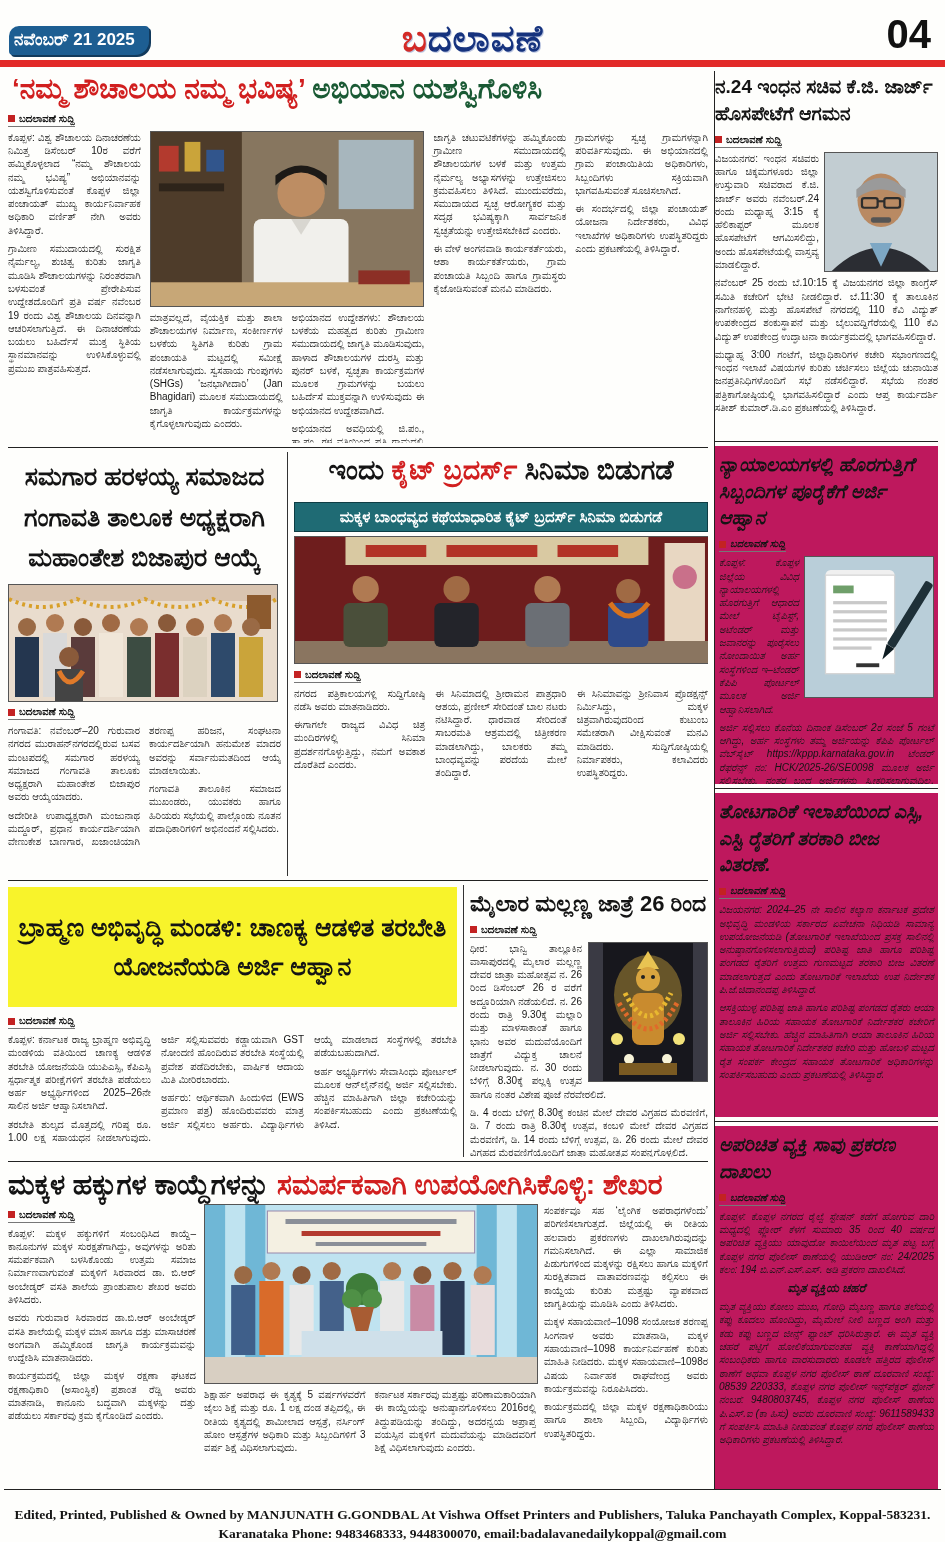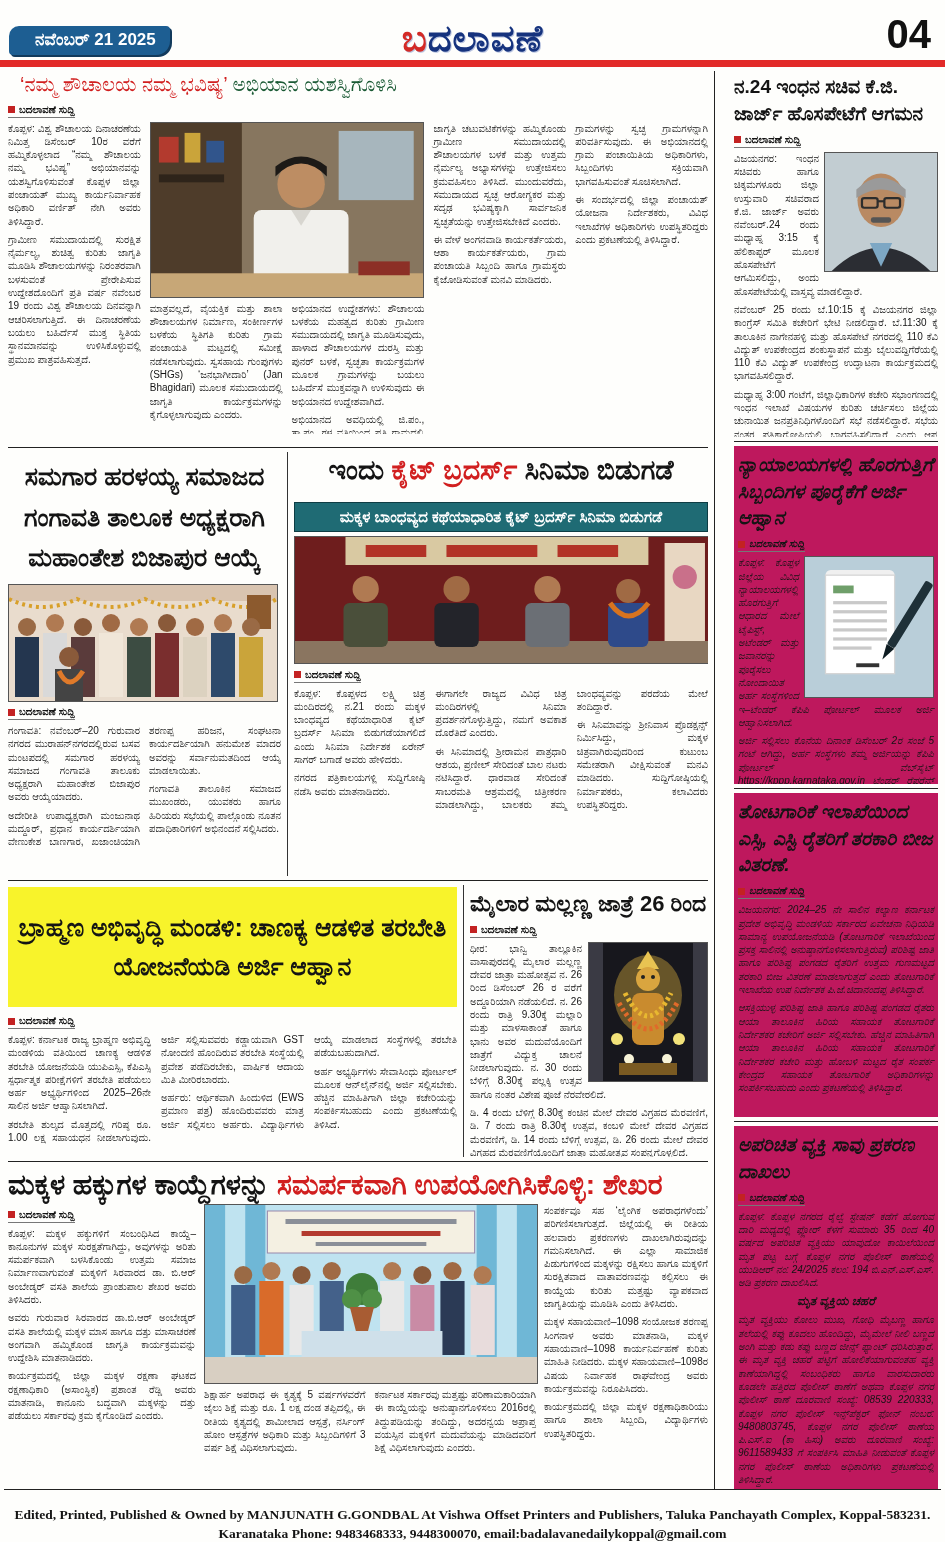--- a/index.html
+++ b/index.html
@@ -1,43 +1,43 @@
 <!DOCTYPE html>
 <html><head>
 <meta charset="utf-8">
 <style>
   html,body{margin:0;padding:0;}
   body{width:945px;height:1542px;background:#ffffff;font-family:"Liberation Sans","DejaVu Sans",sans-serif;color:#141414;}
   .page{position:relative;width:945px;height:1542px;overflow:hidden;background:#fefefc;}
 
   
   .masthead{position:relative;height:58px;}
-  .date-box{position:absolute;left:9px;top:26px;background:#1d5e92;color:#fff;font-weight:bold;font-size:17px;padding:4px 14px 5px 26px;border-radius:10px 4px 14px 4px;box-shadow:2px 2px 0 #123a5c;}
+  .date-box{position:absolute;left:9px;top:26px;background:#1d5e92;color:#fff;font-weight:bold;font-size:17px;padding:4px 14px 5px 5px;border-radius:10px 4px 14px 4px;box-shadow:2px 2px 0 #123a5c;}
   .paper-name{position:absolute;left:0;right:0;top:18px;text-align:center;font-size:37px;font-weight:bold;letter-spacing:1px;color:#16337e;text-shadow:1px 1px 0 #b9c4e0;}
   .paper-name .first{color:#d42a26;}
   .page-num{position:absolute;right:14px;top:12px;font-size:40px;font-weight:bold;color:#111;}
   .red-bar{height:7px;background:#e22a28;margin-top:2px;}
 
   
   .content{display:grid;grid-template-columns:700px 224px;column-gap:6px;padding:4px 7px 0 8px;height:1418px;overflow:hidden;}
   .main-col{overflow:hidden;}
-  .rail{border-left:1.5px solid #222;padding-left:19px;overflow:hidden;}
+  .rail{border-left:1.5px solid #222;padding-left:0;overflow:hidden;}
   .rule{border:none;border-top:1.3px solid #222;margin:4px 0;}
   .vline-r{border-right:1.2px solid #333;padding-right:6px;}
 
   
   .byline{display:inline-flex;align-items:center;gap:4px;font-size:10px;font-weight:bold;border-bottom:1px solid #777;padding-bottom:1px;margin:2px 0 4px;}
   .byline .sq{width:7px;height:7px;background:#c32222;display:inline-block;}
   .body-txt{font-size:10px;line-height:1.33;text-align:justify;}
   .body-txt p{margin:0 0 5px;}
   figure{margin:0;}
 
   
   .art-toilet{height:372px;overflow:hidden;}
-  .h-toilet{font-size:20px;font-weight:normal;line-height:1.15;margin:2px 12px 3px;}
+  .h-toilet{font-size:28px;font-weight:bold;line-height:1.15;margin:2px 4px 3px;}
   .h-toilet .red{color:#d11f1f;}
   .h-toilet .green{color:#1a5a34;}
   .toilet-grid{display:grid;grid-template-columns:repeat(5,1fr);grid-template-rows:176px auto;gap:4px 9px;height:312px;overflow:hidden;}
   .toilet-grid .c1{grid-column:1;grid-row:1/3;}
   .toilet-grid .fig{grid-column:2/4;grid-row:1;}
   .toilet-grid .c2{grid-column:2;grid-row:2;}
   .toilet-grid .c3{grid-column:3;grid-row:2;}
   .toilet-grid .c4{grid-column:4;grid-row:1/3;}
   .toilet-grid .c5{grid-column:5;grid-row:1/3;}
   .photo-frame{border:1px solid #555;}
@@ -220,21 +220,20 @@
                   <rect x="310" y="66" width="40" height="44" rx="6" fill="#2e4a8a"></rect>
                 <path d="M312 66 Q330 92 350 66" stroke="#d8731f" stroke-width="5" fill="none"></path>
               </g>
             </svg>
           </figure>
           <div class="byline">
               <span class="sq"></span>
               <span>ಬದಲಾವಣೆ ಸುದ್ದಿ</span>
             </div>
           <div class="kite-cols body-txt">
-            <p>ಕೊಪ್ಪಳ: ಕೊಪ್ಪಳದ ಲಕ್ಷ್ಮಿ ಚಿತ್ರ ಮಂದಿರದಲ್ಲಿ ನ.21 ರಂದು ಮಕ್ಕಳ ಬಾಂಧವ್ಯದ ಕಥೆಯಾಧಾರಿತ ಕೈಟ್ ಬ್ರದರ್ಸ್ ಸಿನಿಮಾ ಬಿಡುಗಡೆಯಾಗಲಿದೆ ಎಂದು ಸಿನಿಮಾ ನಿರ್ದೇಶಕ ಏರೇನ್ ಸಾಗರ್ ಬಗಾಡೆ ಅವರು ಹೇಳಿದರು.</p>
             <p>ನಗರದ ಪತ್ರಿಕಾಲಯಗಳ್ಲಿ ಸುದ್ದಿಗೋಷ್ಠಿ ನಡೆಸಿ ಅವರು ಮಾತನಾಡಿದರು.</p>
             <p>ಈಗಾಗಲೇ ರಾಜ್ಯದ ವಿವಿಧ ಚಿತ್ರ ಮಂದಿರಗಳಲ್ಲಿ ಸಿನಿಮಾ ಪ್ರದರ್ಶನಗೊಳ್ಳುತ್ತಿದ್ದು, ನಮಗೆ ಅವಕಾಶ ದೊರೆತಿದೆ ಎಂದರು.</p>
             <p>ಈ ಸಿನಿಮಾದಲ್ಲಿ ಶ್ರೀರಾಮನ ಪಾತ್ರಧಾರಿ ಆಶಯ, ಪ್ರಣೀಲ್ ಸೇರಿದಂತೆ ಬಾಲ ನಟರು ನಟಿಸಿದ್ದಾರೆ. ಧಾರವಾಡ ಸೇರಿದಂತೆ ಸಾಬರಮತಿ ಆಶ್ರಮದಲ್ಲಿ ಚಿತ್ರೀಕರಣ ಮಾಡಲಾಗಿದ್ದು, ಬಾಲಕರು ತಮ್ಮ ಬಾಂಧವ್ಯವನ್ನು ಪರದೆಯ ಮೇಲೆ ತಂದಿದ್ದಾರೆ.</p>
             <p>ಈ ಸಿನಿಮಾವನ್ನು ಶ್ರೀನಿವಾಸ ಪ್ರೊಡಕ್ಷನ್ಸ್ ನಿರ್ಮಿಸಿದ್ದು, ಮಕ್ಕಳ ಚಿತ್ರವಾಗಿರುವುದರಿಂದ ಕುಟುಂಬ ಸಮೇತರಾಗಿ ವೀಕ್ಷಿಸುವಂತೆ ಮನವಿ ಮಾಡಿದರು. ಸುದ್ದಿಗೋಷ್ಠಿಯಲ್ಲಿ ನಿರ್ಮಾಪಕರು, ಕಲಾವಿದರು ಉಪಸ್ಥಿತರಿದ್ದರು.</p>
           </div>
         </article>
       </div>
 
       <hr class="rule">
 

